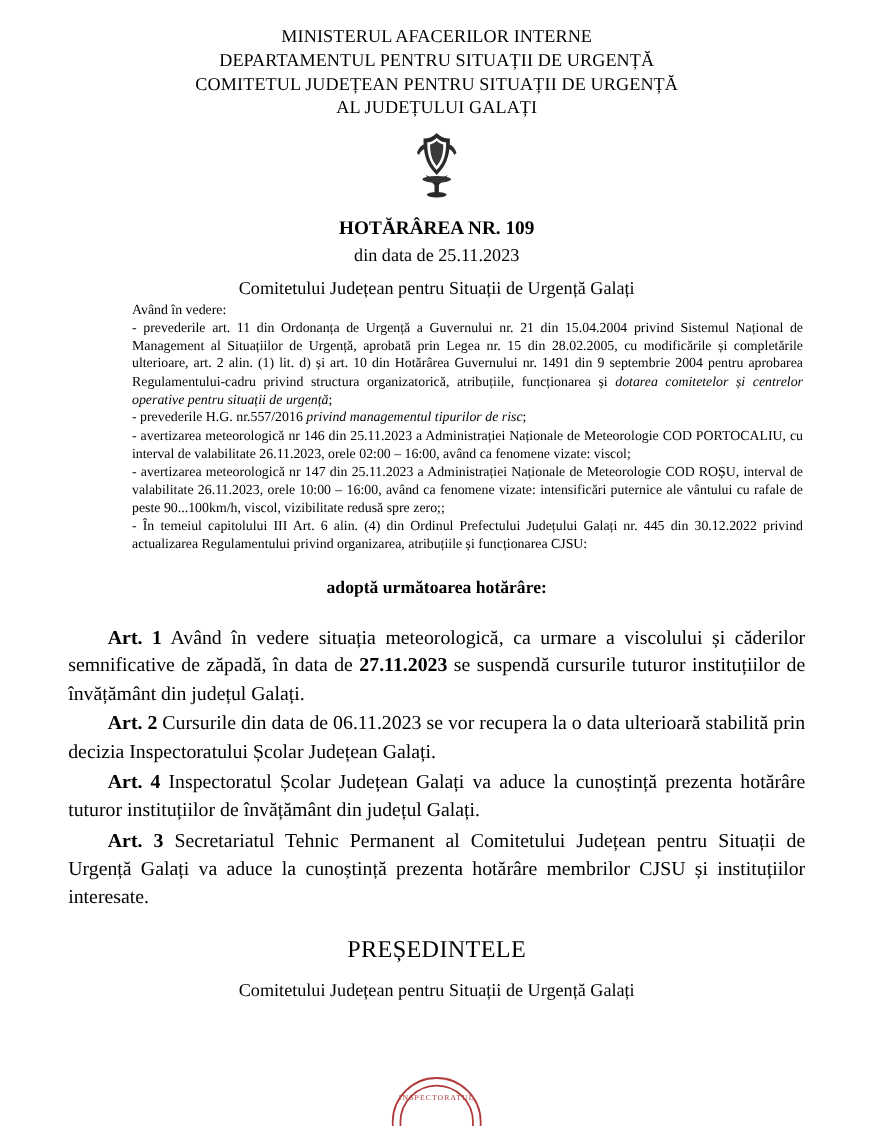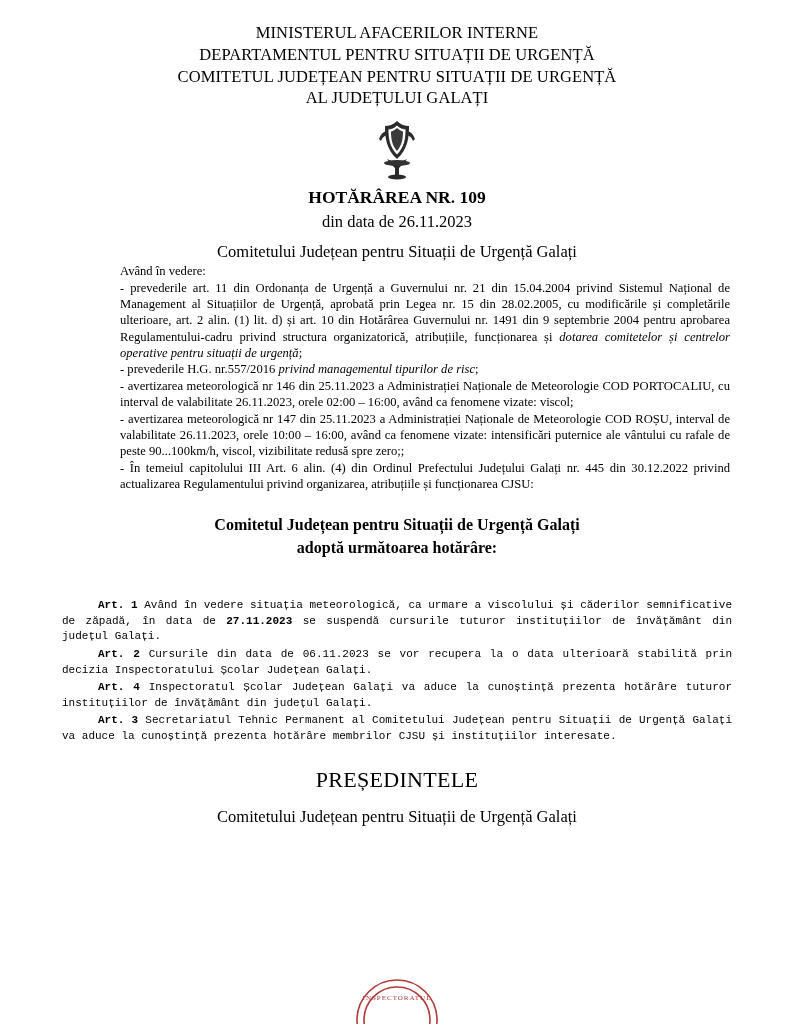--- a/index.html
+++ b/index.html
@@ -38,21 +38,21 @@
     margin-bottom: 6px;
     height: 62px;
   }
   .coat svg {
     display: inline-block;
   }
   .title-main {
     text-align: center;
     font-weight: bold;
     font-size: 17.5px;
-    margin-top: 6px;
+    margin-top: 16px;
   }
   .title-sub {
     text-align: center;
     font-size: 16.5px;
     margin-top: 4px;
   }
   .title-desc {
     text-align: center;
     font-size: 16.5px;
     margin-top: 9px;
@@ -73,25 +73,24 @@
   .bold { font-weight: bold; }
 
   .adopt {
     text-align: center;
     font-weight: bold;
     font-size: 16px;
     margin-top: 22px;
     line-height: 1.4;
   }
   .articles {
-    margin-top: 39px;
-    font-size: 11px;
+    margin-top: 20px;
+    font-size: 18px;
     line-height: 1.42;
     text-align: justify;
-    font-family: Liberation Mono, monospace;
   }
   .articles p {
     margin: 0 0 2px 0;
     text-indent: 36px;
   }
   .signature {
     text-align: center;
     margin-top: 22px;
   }
   .sig-title {
@@ -136,36 +135,35 @@
         <ellipse cx="28" cy="44" rx="13" ry="3" fill="#333"></ellipse>
         <path d="M10 20 C12 14 16 12 18 12 L18 16 C15 17 13 19 12 22 Z" fill="#2e2e2e"></path>
         <path d="M46 20 C44 14 40 12 38 12 L38 16 C41 17 43 19 44 22 Z" fill="#2e2e2e"></path>
         <rect x="26" y="48" width="4" height="10" fill="#2a2a2a"></rect>
         <ellipse cx="28" cy="58" rx="9" ry="2.5" fill="#2a2a2a"></ellipse>
       </g>
     </svg>
   </div>
 
   <div class="title-main">HOTĂRÂREA NR. 109</div>
-  <div class="title-sub">din data de 26.11.2023</div>
+  <div class="title-sub">din data de 25.11.2023</div>
   <div class="title-desc">
     <div>Comitetului Județean pentru Situații de Urgență Galați</div>
   </div>
 
   <div class="preamble">
     <p>Având în vedere:</p>
     <p><span>- prevederile art. 11 din Ordonanța de Urgență a Guvernului nr. 21 din 15.04.2004 privind Sistemul Național de Management al Situațiilor de Urgență, aprobată prin Legea nr. 15 din 28.02.2005, cu modificările și completările ulterioare, art. 2 alin. (1) lit. d) și art. 10 din Hotărârea Guvernului nr. 1491 din 9 septembrie 2004 pentru aprobarea Regulamentului-cadru privind structura organizatorică, atribuțiile, funcționarea și </span><span class="italic">dotarea comitetelor și centrelor operative pentru situații de urgență</span><span>;</span></p>
     <p><span>- prevederile H.G. nr.557/2016 </span><span class="italic">privind managementul tipurilor de risc</span><span>;</span></p>
     <p>- avertizarea meteorologică nr 146 din 25.11.2023 a Administrației Naționale de Meteorologie COD PORTOCALIU, cu interval de valabilitate 26.11.2023, orele 02:00 – 16:00, având ca fenomene vizate: viscol;</p>
     <p>- avertizarea meteorologică nr 147 din 25.11.2023 a Administrației Naționale de Meteorologie COD ROȘU, interval de valabilitate 26.11.2023, orele 10:00 – 16:00, având ca fenomene vizate: intensificări puternice ale vântului cu rafale de peste 90...100km/h, viscol, vizibilitate redusă spre zero;;</p>
     <p>- În temeiul capitolului III Art. 6 alin. (4) din Ordinul Prefectului Județului Galați nr. 445 din 30.12.2022 privind actualizarea Regulamentului privind organizarea, atribuțiile și funcționarea CJSU:</p>
   </div>
 
   <div class="adopt">
-    <div>Comitetul Județean pentru Situații de Urgență Galați</div>
     <div><span>adoptă următoarea hotărâre</span><span>:</span></div>
   </div>
 
   <div class="articles">
     <p><span class="bold">Art. 1</span><span> Având în vedere situația meteorologică, ca urmare a viscolului și căderilor semnificative de zăpadă, în data de </span><span class="bold">27.11.2023</span><span> se suspendă cursurile tuturor instituțiilor de învățământ din județul Galați.</span></p>
     <p><span class="bold">Art. 2</span><span> Cursurile din data de 06.11.2023 se vor recupera la o data ulterioară stabilită prin decizia Inspectoratului Școlar Județean Galați.</span></p>
     <p><span class="bold">Art. 4</span><span> Inspectoratul Școlar Județean Galați va aduce la cunoștință prezenta hotărâre tuturor instituțiilor de învățământ din județul Galați.</span></p>
     <p><span class="bold">Art. 3</span><span> Secretariatul Tehnic Permanent al Comitetului Județean pentru Situații de Urgență Galați va aduce la cunoștință prezenta hotărâre membrilor CJSU și instituțiilor interesate.</span></p>
   </div>
 

